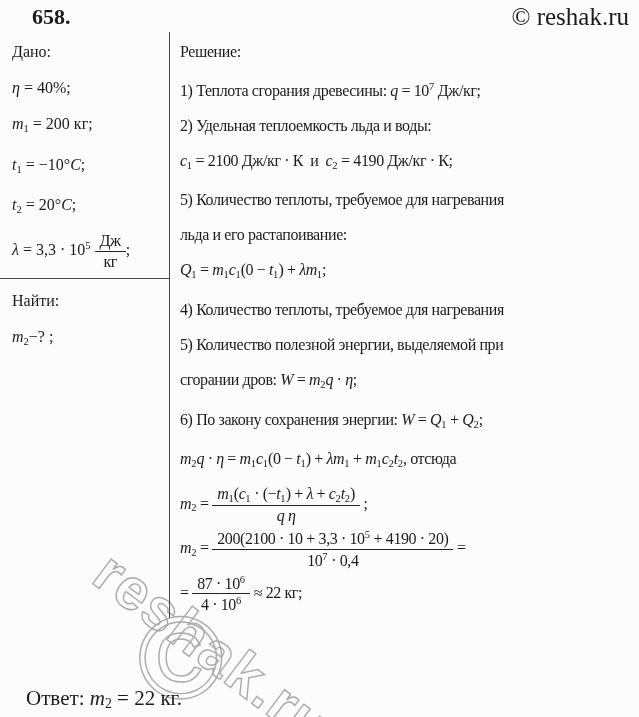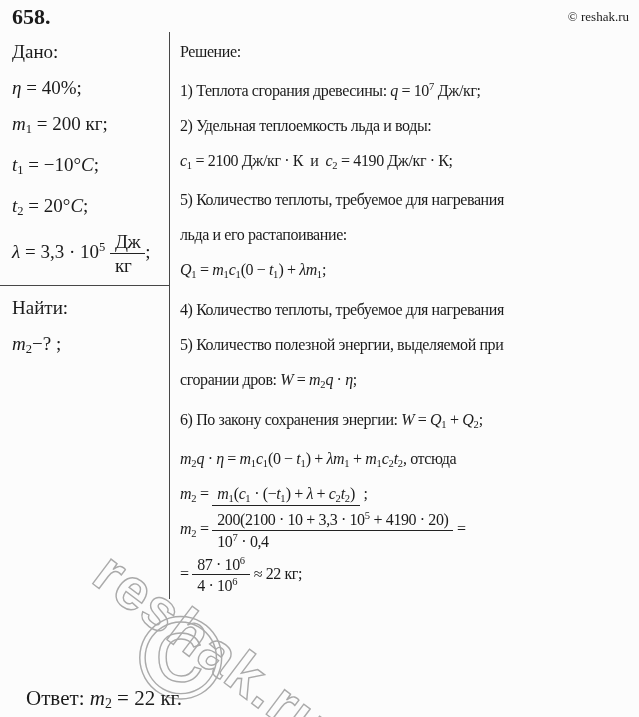--- a/index.html
+++ b/index.html
@@ -9,52 +9,52 @@
     width:639px;height:717px;
     background:#fcfcfc;
     font-family:"Liberation Serif","DejaVu Serif",serif;
     color:#1b1b1b;
     overflow:hidden;
   }
   
   .header{
     position:relative;z-index:2;
     display:flex;justify-content:space-between;align-items:flex-start;
-    padding:5px 10px 0 12px;height:32px;
+    padding:5px 10px 0 12px;height:32px;margin-left:20px;
   }
   .problem-number{font-weight:bold;font-size:22px;line-height:24px;}
-  .copyright{font-size:13px;line-height:24px;}
+  .copyright{font-size:25px;line-height:24px;}
   
   .main{
     position:relative;z-index:2;
     display:flex;align-items:stretch;
   }
   .given-panel{
     flex:0 0 170px;width:170px;
     border-right:1.6px solid #474747;
     padding:2px 8px 0 12px;
-    font-size:19px;
+    font-size:16px;
   }
   .given-panel .row{line-height:36px;white-space:nowrap;}
   .hline{border-top:1.6px solid #474747;margin:8px -8px 4px -12px;height:0;}
   .solution-panel{
     flex:1 1 auto;
     padding:2px 0 0 10px;
     font-size:16px;letter-spacing:-0.4px;
   }
   .solution-panel .row{line-height:35px;white-space:nowrap;}
   .fline{margin:4px 0;white-space:nowrap;}
   
   i{font-style:italic;}
   sub,sup{font-size:66%;letter-spacing:0;}
   sub{vertical-align:-0.25em;}
   sup{vertical-align:0.55em;}
   .frac{
     display:inline-block;vertical-align:middle;
-    text-align:left;line-height:1.12;letter-spacing:-0.4px;
+    text-align:center;line-height:1.12;letter-spacing:-0.4px;
   }
   .frac .num{display:block;padding:0 5px 1px;border-bottom:1.7px solid #222;}
   .frac .den{display:block;padding:1px 5px 0;}
   
   .answer{
     position:absolute;z-index:2;left:26px;bottom:5px;
     font-size:21px;white-space:nowrap;
   }
   
   .watermark{position:absolute;z-index:1;left:0;top:0;width:100%;height:100%;pointer-events:none;}
@@ -107,21 +107,21 @@
       <div class="row">2) Удельная теплоемкость льда и воды:</div>
       <div class="row"><i>c</i><sub>1</sub> = 2100 Дж/кг · К &nbsp;и&nbsp; <i>c</i><sub>2</sub> = 4190 Дж/кг · К;</div>
       <div class="row">5) Количество теплоты, требуемое для нагревания</div>
       <div class="row">льда и его растапоивание:</div>
       <div class="row"><i>Q</i><sub>1</sub> = <i>m</i><sub>1</sub><i>c</i><sub>1</sub>(0 − <i>t</i><sub>1</sub>) + <i>λm</i><sub>1</sub>;</div>
       <div class="row">4) Количество теплоты, требуемое для нагревания</div>
       <div class="row">5) Количество полезной энергии, выделяемой при</div>
       <div class="row">сгорании дров: <i>W</i> = <i>m</i><sub>2</sub><i>q</i> · <i>η</i>;</div>
       <div class="row">6) По закону сохранения энергии: <i>W</i> = <i>Q</i><sub>1</sub> + <i>Q</i><sub>2</sub>;</div>
       <div class="row"><i>m</i><sub>2</sub><i>q</i> · <i>η</i> = <i>m</i><sub>1</sub><i>c</i><sub>1</sub>(0 − <i>t</i><sub>1</sub>) + <i>λm</i><sub>1</sub> + <i>m</i><sub>1</sub><i>c</i><sub>2</sub><i>t</i><sub>2</sub>, отсюда</div>
-      <div class="fline"><i>m</i><sub>2</sub> = <span class="frac"><span class="num"><i>m</i><sub>1</sub>(<i>c</i><sub>1</sub> · (−<i>t</i><sub>1</sub>) + <i>λ</i> + <i>c</i><sub>2</sub><i>t</i><sub>2</sub>)</span></span> ;</div>
+      <div class="fline"><i>m</i><sub>2</sub> = <span class="frac"><span class="num"><i>m</i><sub>1</sub>(<i>c</i><sub>1</sub> · (−<i>t</i><sub>1</sub>) + <i>λ</i> + <i>c</i><sub>2</sub><i>t</i><sub>2</sub>)</span><span class="den"><i>q η</i></span></span> ;</div>
       <div class="fline"><i>m</i><sub>2</sub> = <span class="frac"><span class="num">200(2100 · 10 + 3,3 · 10<sup>5</sup> + 4190 · 20)</span><span class="den">10<sup>7</sup> · 0,4</span></span> =</div>
       <div class="fline">= <span class="frac"><span class="num">87 · 10<sup>6</sup></span><span class="den">4 · 10<sup>6</sup></span></span> ≈ 22 кг;</div>
     </div>
 
   </div>
 
   <div class="answer">Ответ: <i>m</i><sub>2</sub> = 22 кг.</div>
 
 </div>
 

